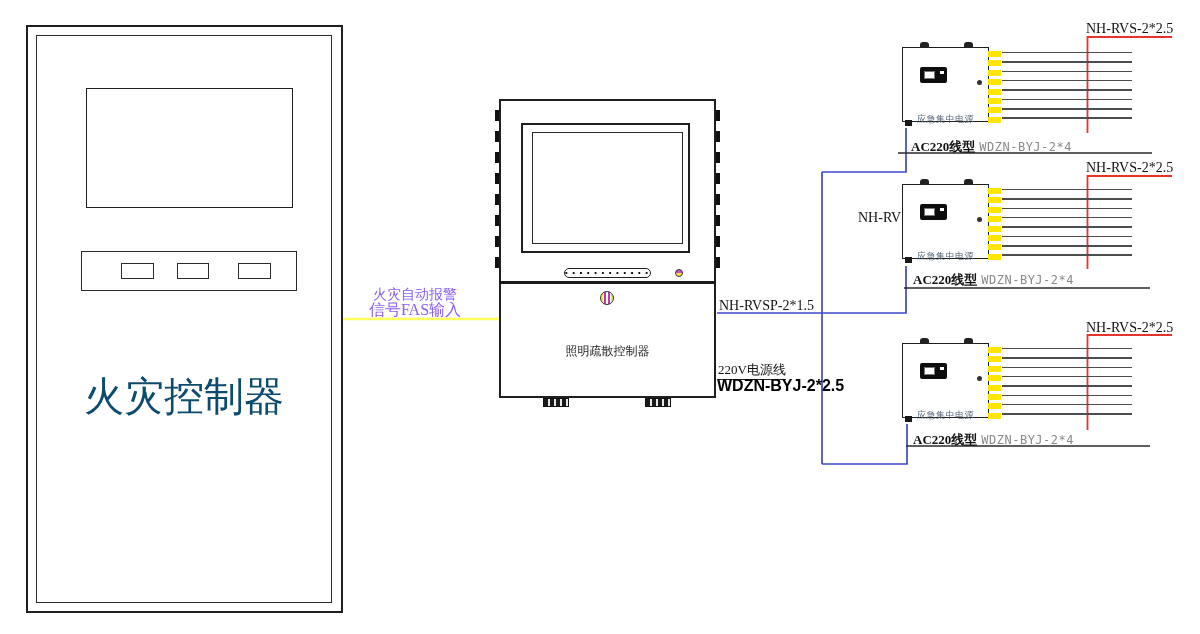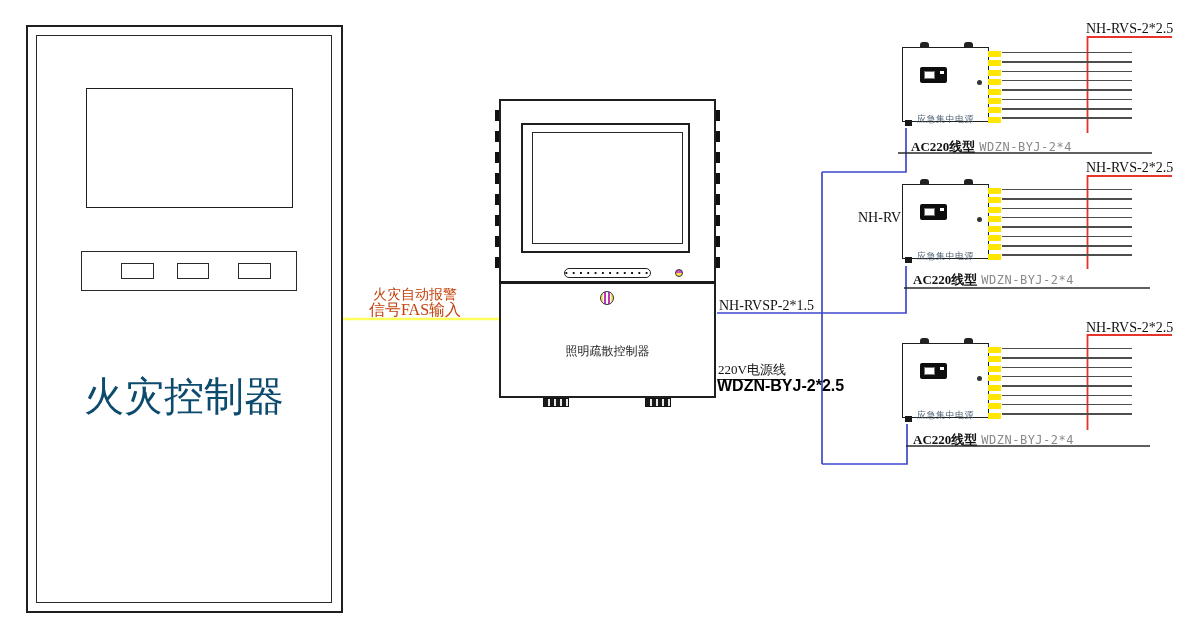--- a/index.html
+++ b/index.html
@@ -7,21 +7,21 @@
   #canvas{position:relative;width:1200px;height:634px;background:#fff;overflow:hidden;
           font-family:"Liberation Serif", serif;color:#111;}
   .abs{position:absolute;}
   .box{position:absolute;border:2px solid #1f1f1f;background:#fff;}
   .thinbox{position:absolute;border:1.5px solid #2a2a2a;background:#fff;}
   .ctr{text-align:center;}
   svg.wires{position:absolute;left:0;top:0;width:1200px;height:634px;}
 
   
   .cab-title{font-size:40px;letter-spacing:0px;color:#0c4a6e;}
-  .fas-label{font-size:14px;line-height:15px;color:#c2410c;}
+  .fas-label{font-size:14px;line-height:15px;color:#8b5cf6;}
 
   
   .bump-strip{position:absolute;width:4px;height:162px;
      background:repeating-linear-gradient(to bottom,#111 0 11px,transparent 11px 21px);}
   .speaker{position:absolute;border:1.5px solid #222;border-radius:5px;background:
      radial-gradient(circle 1.2px at 3.6px 50%, #111 98%, transparent) repeat-x;
      background-size:7.3px 100%;background-position:5px 0;}
   .led{position:absolute;width:8px;height:8px;border-radius:50%;border:1px solid #333;
      background:linear-gradient(180deg,#c94cc9 0 45%,#ffe14d 45% 100%);}
   .keysw{position:absolute;width:14px;height:14px;border-radius:50%;border:1.5px solid #333;

